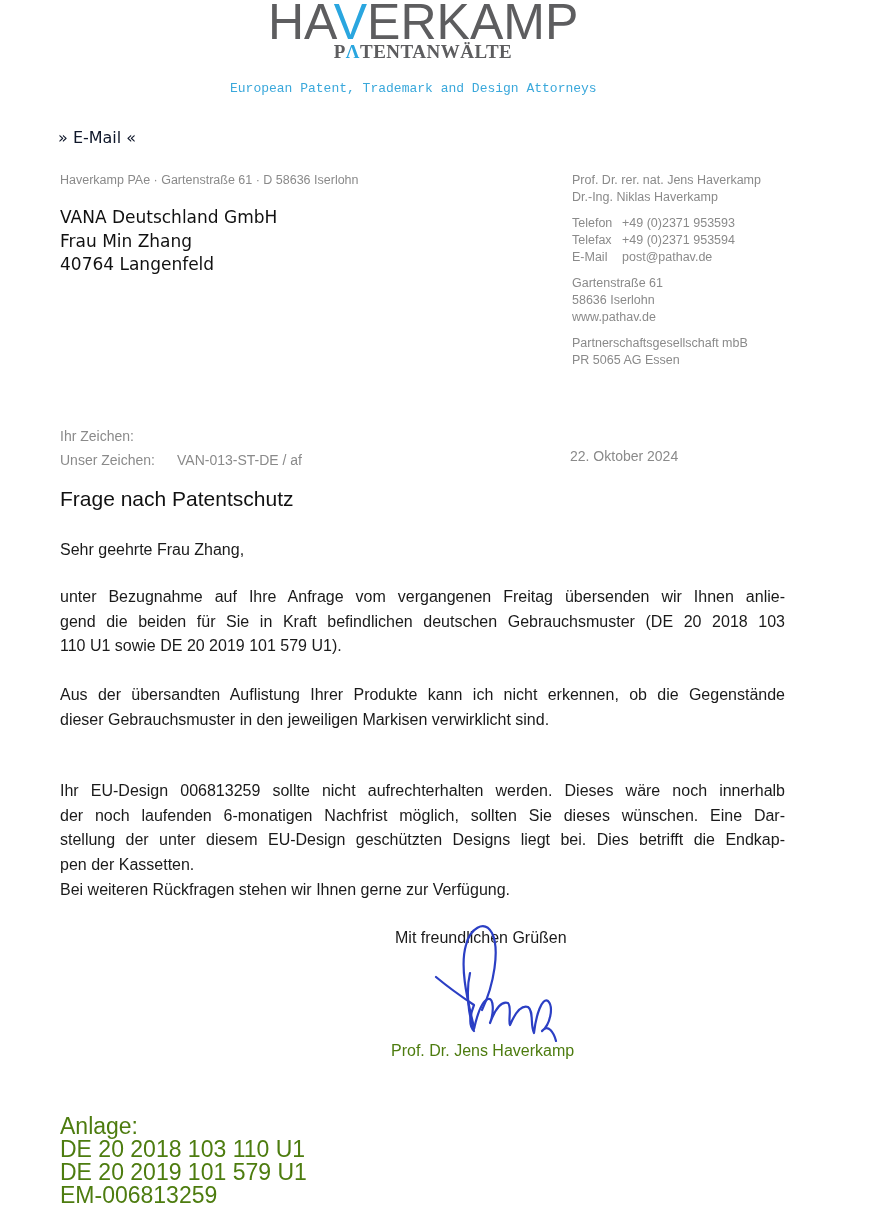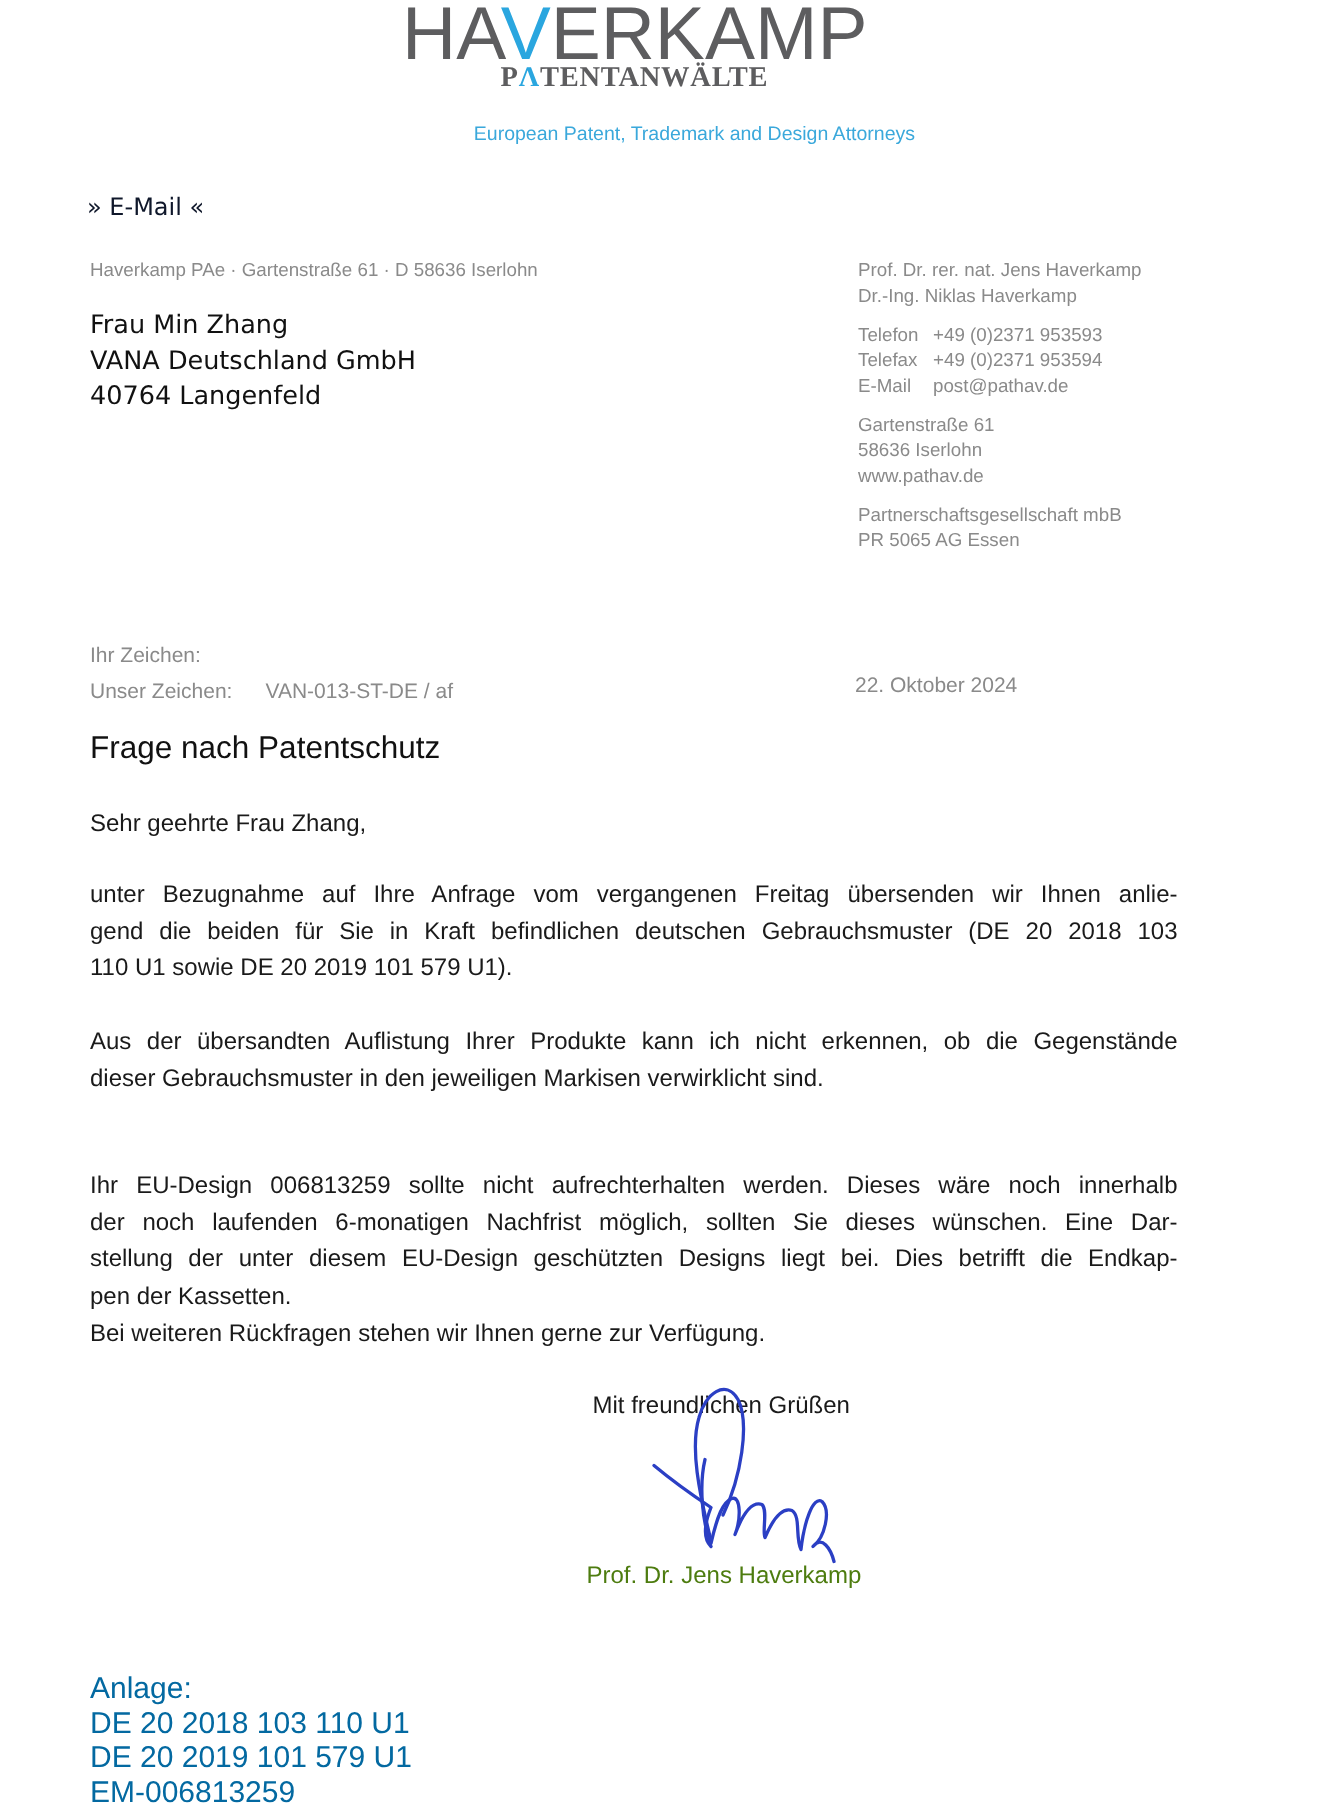--- a/index.html
+++ b/index.html
@@ -16,22 +16,22 @@
       color: #5d5d5f; line-height: 60px; white-space: nowrap;
     }
     .logo-main .accent { color: #2aa6df; }
     .logo-sub {
       left: 268px; top: 41px; width: 310px; text-align: center;
       font-family: Liberation Serif, serif; font-size: 19px; font-weight: bold;
       color: #5d5d5f; letter-spacing: 0.5px; line-height: 22px;
     }
     .logo-sub .accent { color: #2aa6df; }
     .tagline {
-      left: 230px; top: 81px; width: 380px; text-align: right;
-      font-family: Liberation Sans, sans-serif; font-size: 13px; color: #3aa8db;
+      left: 230px; top: 81px; width: 380px; text-align: left;
+      font-family: Liberation Mono, monospace; font-size: 13px; color: #3aa8db;
     }
 
     .mail-tag { left: 58px; top: 128px; font-size: 16px; color: #0f172a; }
     .sender-line { left: 60px; top: 173px; font-size: 12.5px; color: #8a8a8a; font-family: "Liberation Sans", sans-serif; }
 
     .recipient { left: 60px; top: 206px; font-size: 17px; line-height: 23.5px; color: #111; }
     .recipient div { white-space: nowrap; }
 
     .firm { left: 572px; top: 172px; font-size: 12.5px; line-height: 17px; color: #8a8a8a; font-family: "Liberation Sans", sans-serif; }
     .firm .gap { height: 9px; }
@@ -52,35 +52,35 @@
     .p2 { top: 683px; }
     .p3 { top: 779px; }
     .p4 { top: 878px; }
     .body-text .line { display: block; white-space: nowrap; text-align-last: justify; }
     .body-text .line.last { text-align-last: left; }
 
     .closing { left: 395px; top: 929px; font-size: 16px; color: #1a1a1a; font-family: "Liberation Sans", sans-serif; }
     .signer { left: 391px; top: 1042px; font-size: 16px; color: #4d7c0f; font-family: "Liberation Sans", sans-serif; }
     .signature { left: 430px; top: 915px; width: 140px; height: 135px; }
 
-    .anlage { left: 60px; top: 1115px; font-size: 20px; line-height: 23px; color: #0369a1; font-family: "Liberation Sans", sans-serif; }
+    .anlage { left: 60px; top: 1115px; font-size: 23px; line-height: 23px; color: #4d7c0f; font-family: "Liberation Sans", sans-serif; }
   </style>
 </head>
 <body>
 
 <div class="abs logo-main"><span>HA</span><span class="accent">V</span><span>ERKAMP</span></div>
 <div class="abs logo-sub"><span>P</span><span class="accent">Λ</span><span>TENTANWÄLTE</span></div>
 <div class="abs tagline">European Patent, Trademark and Design Attorneys</div>
 
 <div class="abs mail-tag">»  E-Mail  «</div>
 <div class="abs sender-line">Haverkamp PAe · Gartenstraße 61 · D 58636 Iserlohn</div>
 
 <div class="abs recipient">
+  <div>VANA Deutschland GmbH</div>
   <div>Frau Min Zhang</div>
-  <div>VANA Deutschland GmbH</div>
   <div>40764 Langenfeld</div>
 </div>
 
 <div class="abs firm">
   <div>Prof. Dr. rer. nat. Jens Haverkamp</div>
   <div>Dr.-Ing. Niklas Haverkamp</div>
   <div class="gap"></div>
   <div><span class="lbl">Telefon</span><span>+49 (0)2371 953593</span></div>
   <div><span class="lbl">Telefax</span><span>+49 (0)2371 953594</span></div>
   <div><span class="lbl">E-Mail</span><span>post@pathav.de</span></div>

